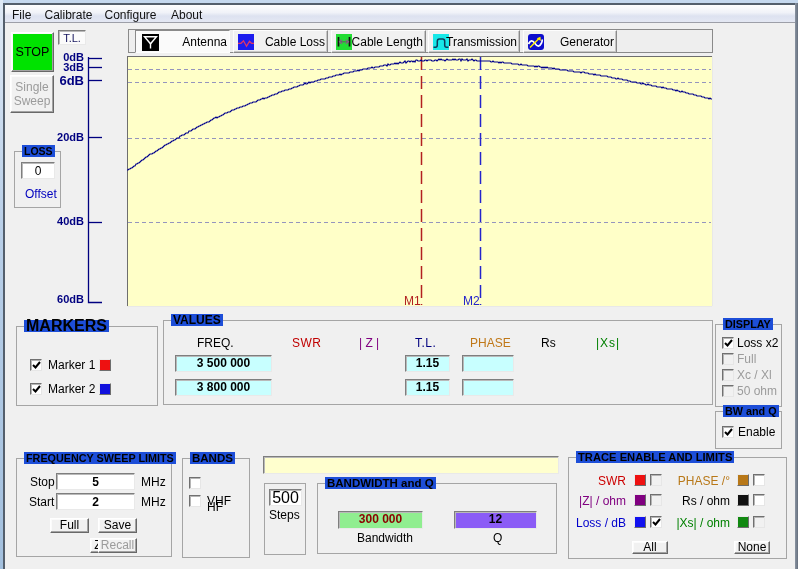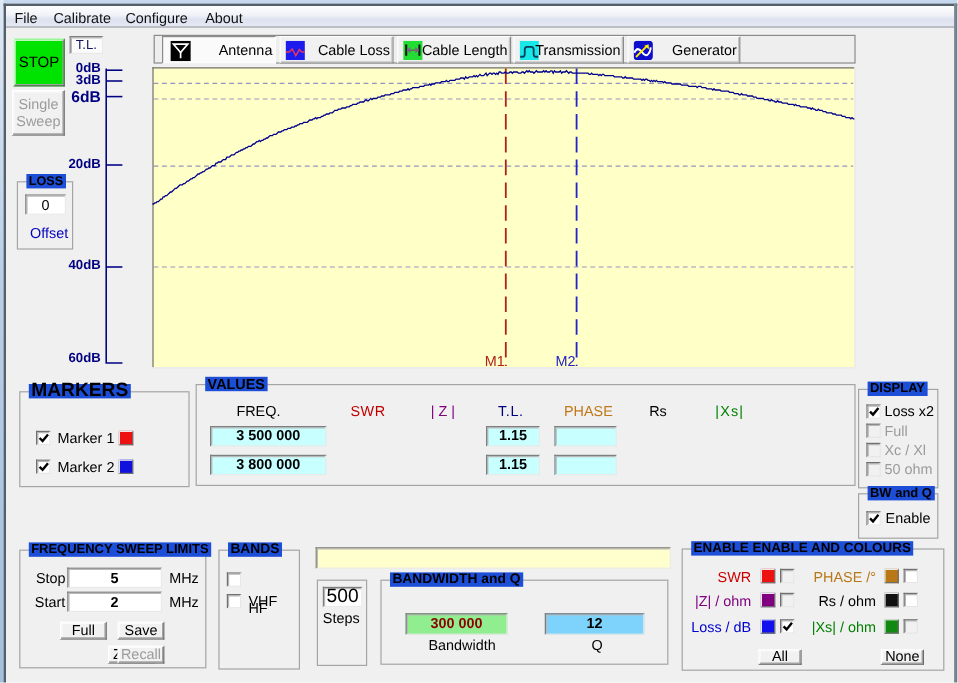--- a/index.html
+++ b/index.html
@@ -226,25 +226,25 @@
 
   <div class="grp" style="left:264px; top:483px; width:42px; height:72px;"></div>
   <div class="sunk ctr" style="left:269px; top:489px; width:33px; height:17px; font-size:16px;">500</div>
   <div class="lbl" style="left:269px; top:508px;">Steps</div>
 
   <div class="grp" style="left:317px; top:483px; width:240px; height:71px;">
       <b style="font-size:11.5px;">BANDWIDTH and Q</b>
     </div>
   <div class="fld" style="left:338px; top:511px; width:85px; height:18px; background:#90ee90; color:#8b0000;">300 000</div>
   <div class="lbl" style="left:357px; top:531px;">Bandwidth</div>
-  <div class="fld" style="left:454px; top:511px; width:83px; height:18px; background:#7dd3fc;">12</div>
+  <div class="fld" style="left:454px; top:511px; width:83px; height:18px; background:#8b5cf6;">12</div>
   <div class="lbl" style="left:493px; top:531px;">Q</div>
 
   <div class="grp" style="left:568px; top:457px; width:219px; height:102px;">
-      <b style="font-size:11.2px;">ENABLE ENABLE AND COLOURS</b>
+      <b style="font-size:11.2px;">TRACE ENABLE AND LIMITS</b>
     </div>
   <div class="rlbl" style="right:172px; top:474px; color:#cc0000;">SWR</div>
   <div class="sw" style="left:634px; top:474px; background:#ee1111;"></div>
   <div class="cb dis" style="left:650px; top:474px;"></div>
   <div class="rlbl" style="right:68px; top:474px; color:#b87818;">PHASE /°</div>
   <div class="sw" style="left:737px; top:474px; background:#b87818;"></div>
   <div class="cb" style="left:753px; top:474px;"></div>
   <div class="rlbl" style="right:172px; top:494px; color:#800080;">|Z| / ohm</div>
   <div class="sw" style="left:634px; top:494px; background:#800080;"></div>
   <div class="cb dis" style="left:650px; top:494px;"></div>

